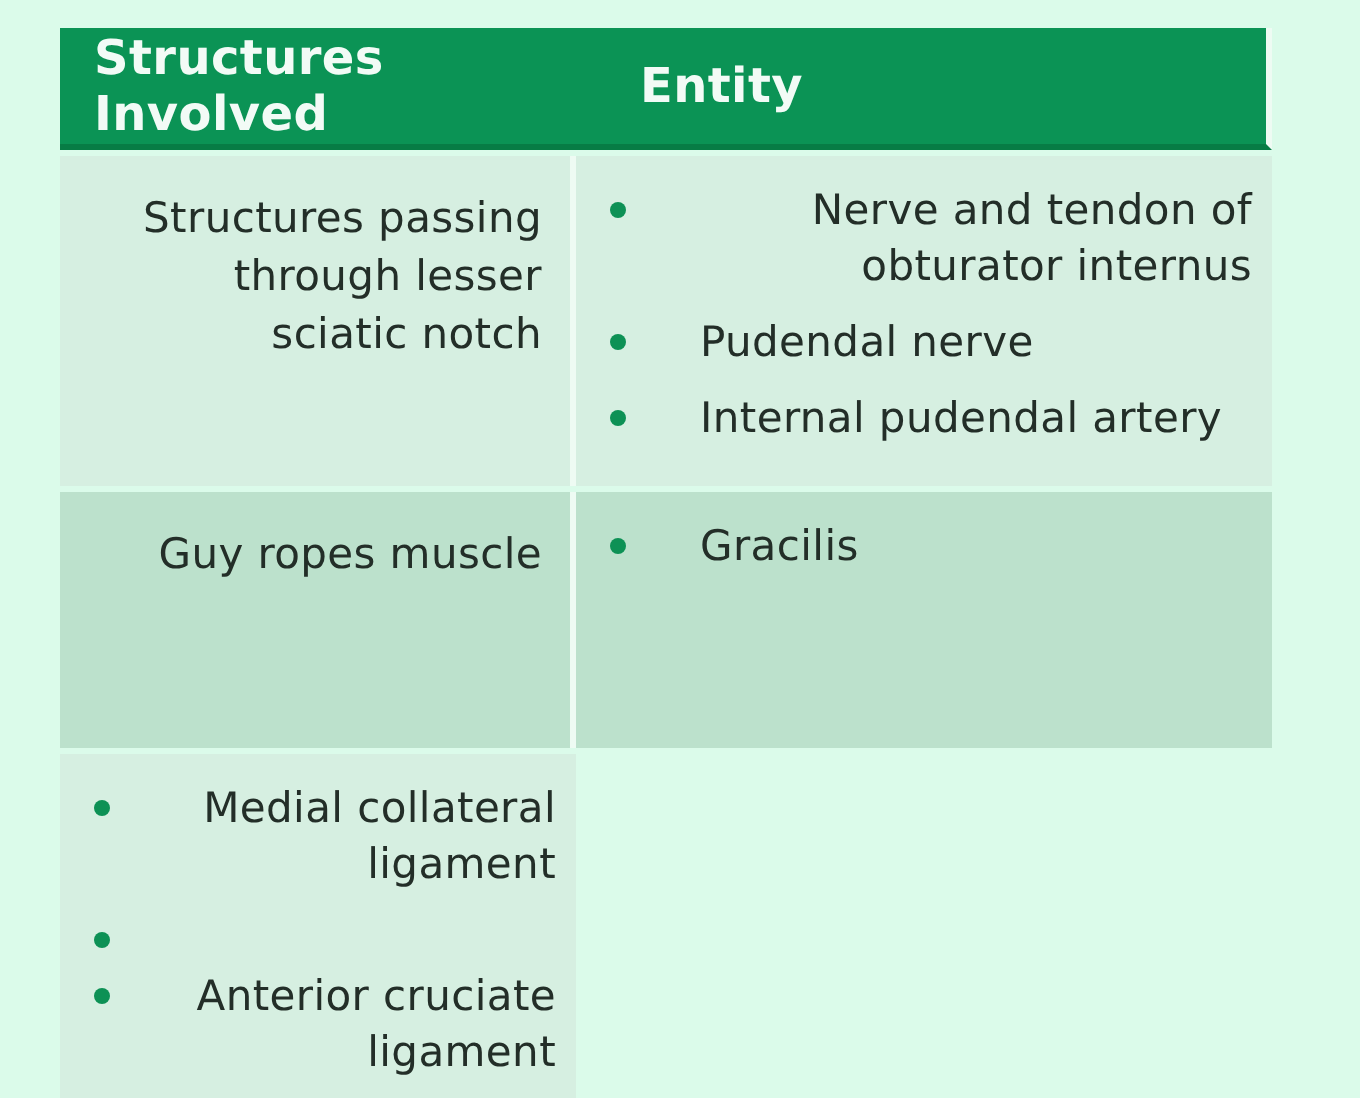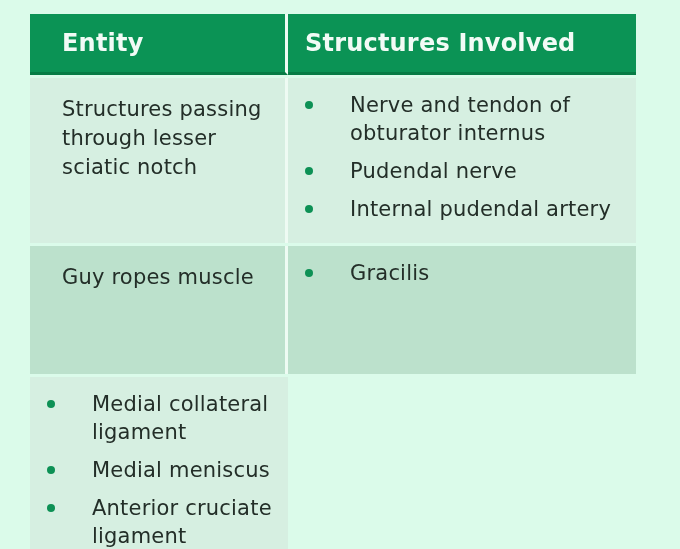--- a/index.html
+++ b/index.html
@@ -24,20 +24,21 @@
     left: 30px;
     top: 14px;
     width: 606px;
   }
   .row {
     display: grid;
     grid-template-columns: 258px 1fr;
   }
   .row.body-row {
     margin-top: 3px;
+    text-align: right;
   }
   
   .row.header-row .cell {
     background: #0b9355;
     height: 61px;
     display: flex;
     align-items: center;
     border-bottom: 3px solid #077c45;
     box-sizing: border-box;
   }
@@ -102,25 +103,25 @@
     margin: 10px 9px 0 0;
   }
 </style>
 </head>
 <body>
 
 <div class="canvas">
   <div class="table">
 
     <div class="row header-row">
+      <div class="cell col2">
+        <span class="header-label">Structures Involved</span>
+      </div>
       <div class="cell col1">
         <span class="header-label">Entity</span>
-      </div>
-      <div class="cell col2">
-        <span class="header-label">Structures Involved</span>
       </div>
     </div>
 
     <div class="row body-row">
       <div class="cell col1">
         <span class="entity-text">Structures passing through lesser sciatic notch</span>
       </div>
       <div class="cell col2">
         <ul class="structures">
           <li>
@@ -155,21 +156,20 @@
 
     <div class="row body-row">
       <div class="cell col2">
         <ul class="structures">
           <li>
             <span class="bullet-dot"></span>
             <span>Medial collateral ligament</span>
           </li>
           <li>
             <span class="bullet-dot"></span>
-            <span>Medial meniscus</span>
           </li>
           <li>
             <span class="bullet-dot"></span>
             <span>Anterior cruciate ligament</span>
           </li>
         </ul>
       </div>
     </div>
 
   </div>

